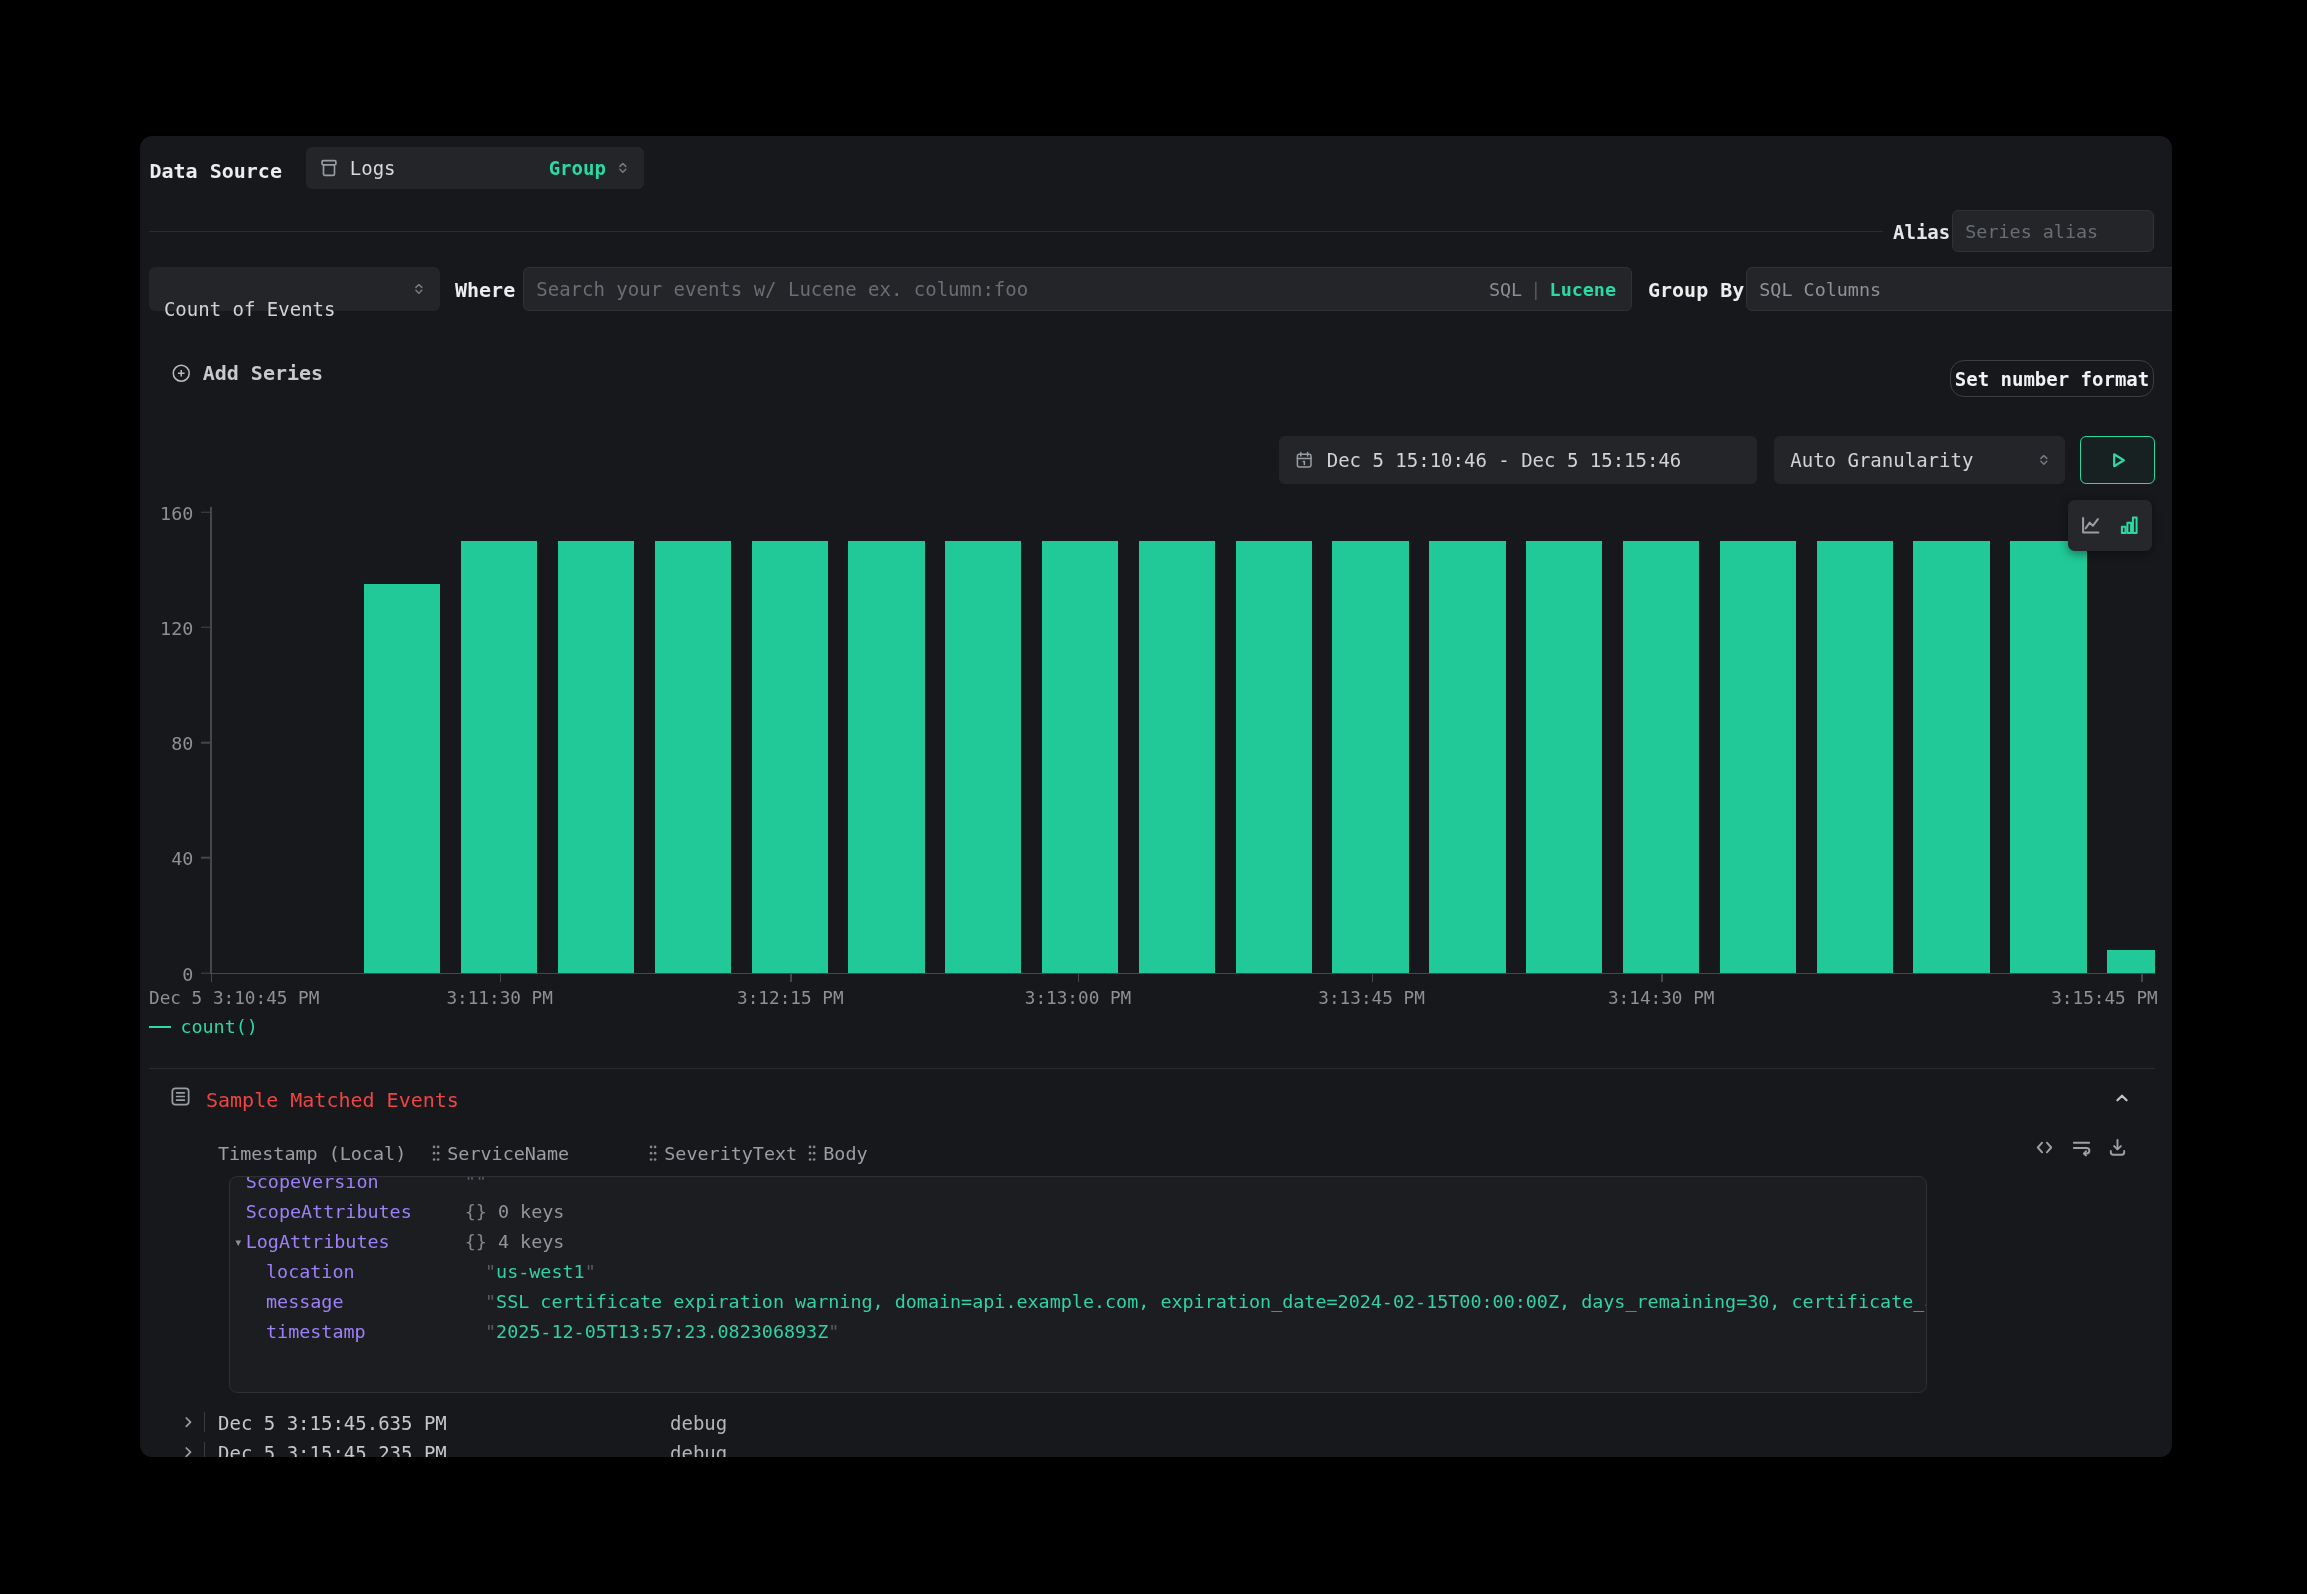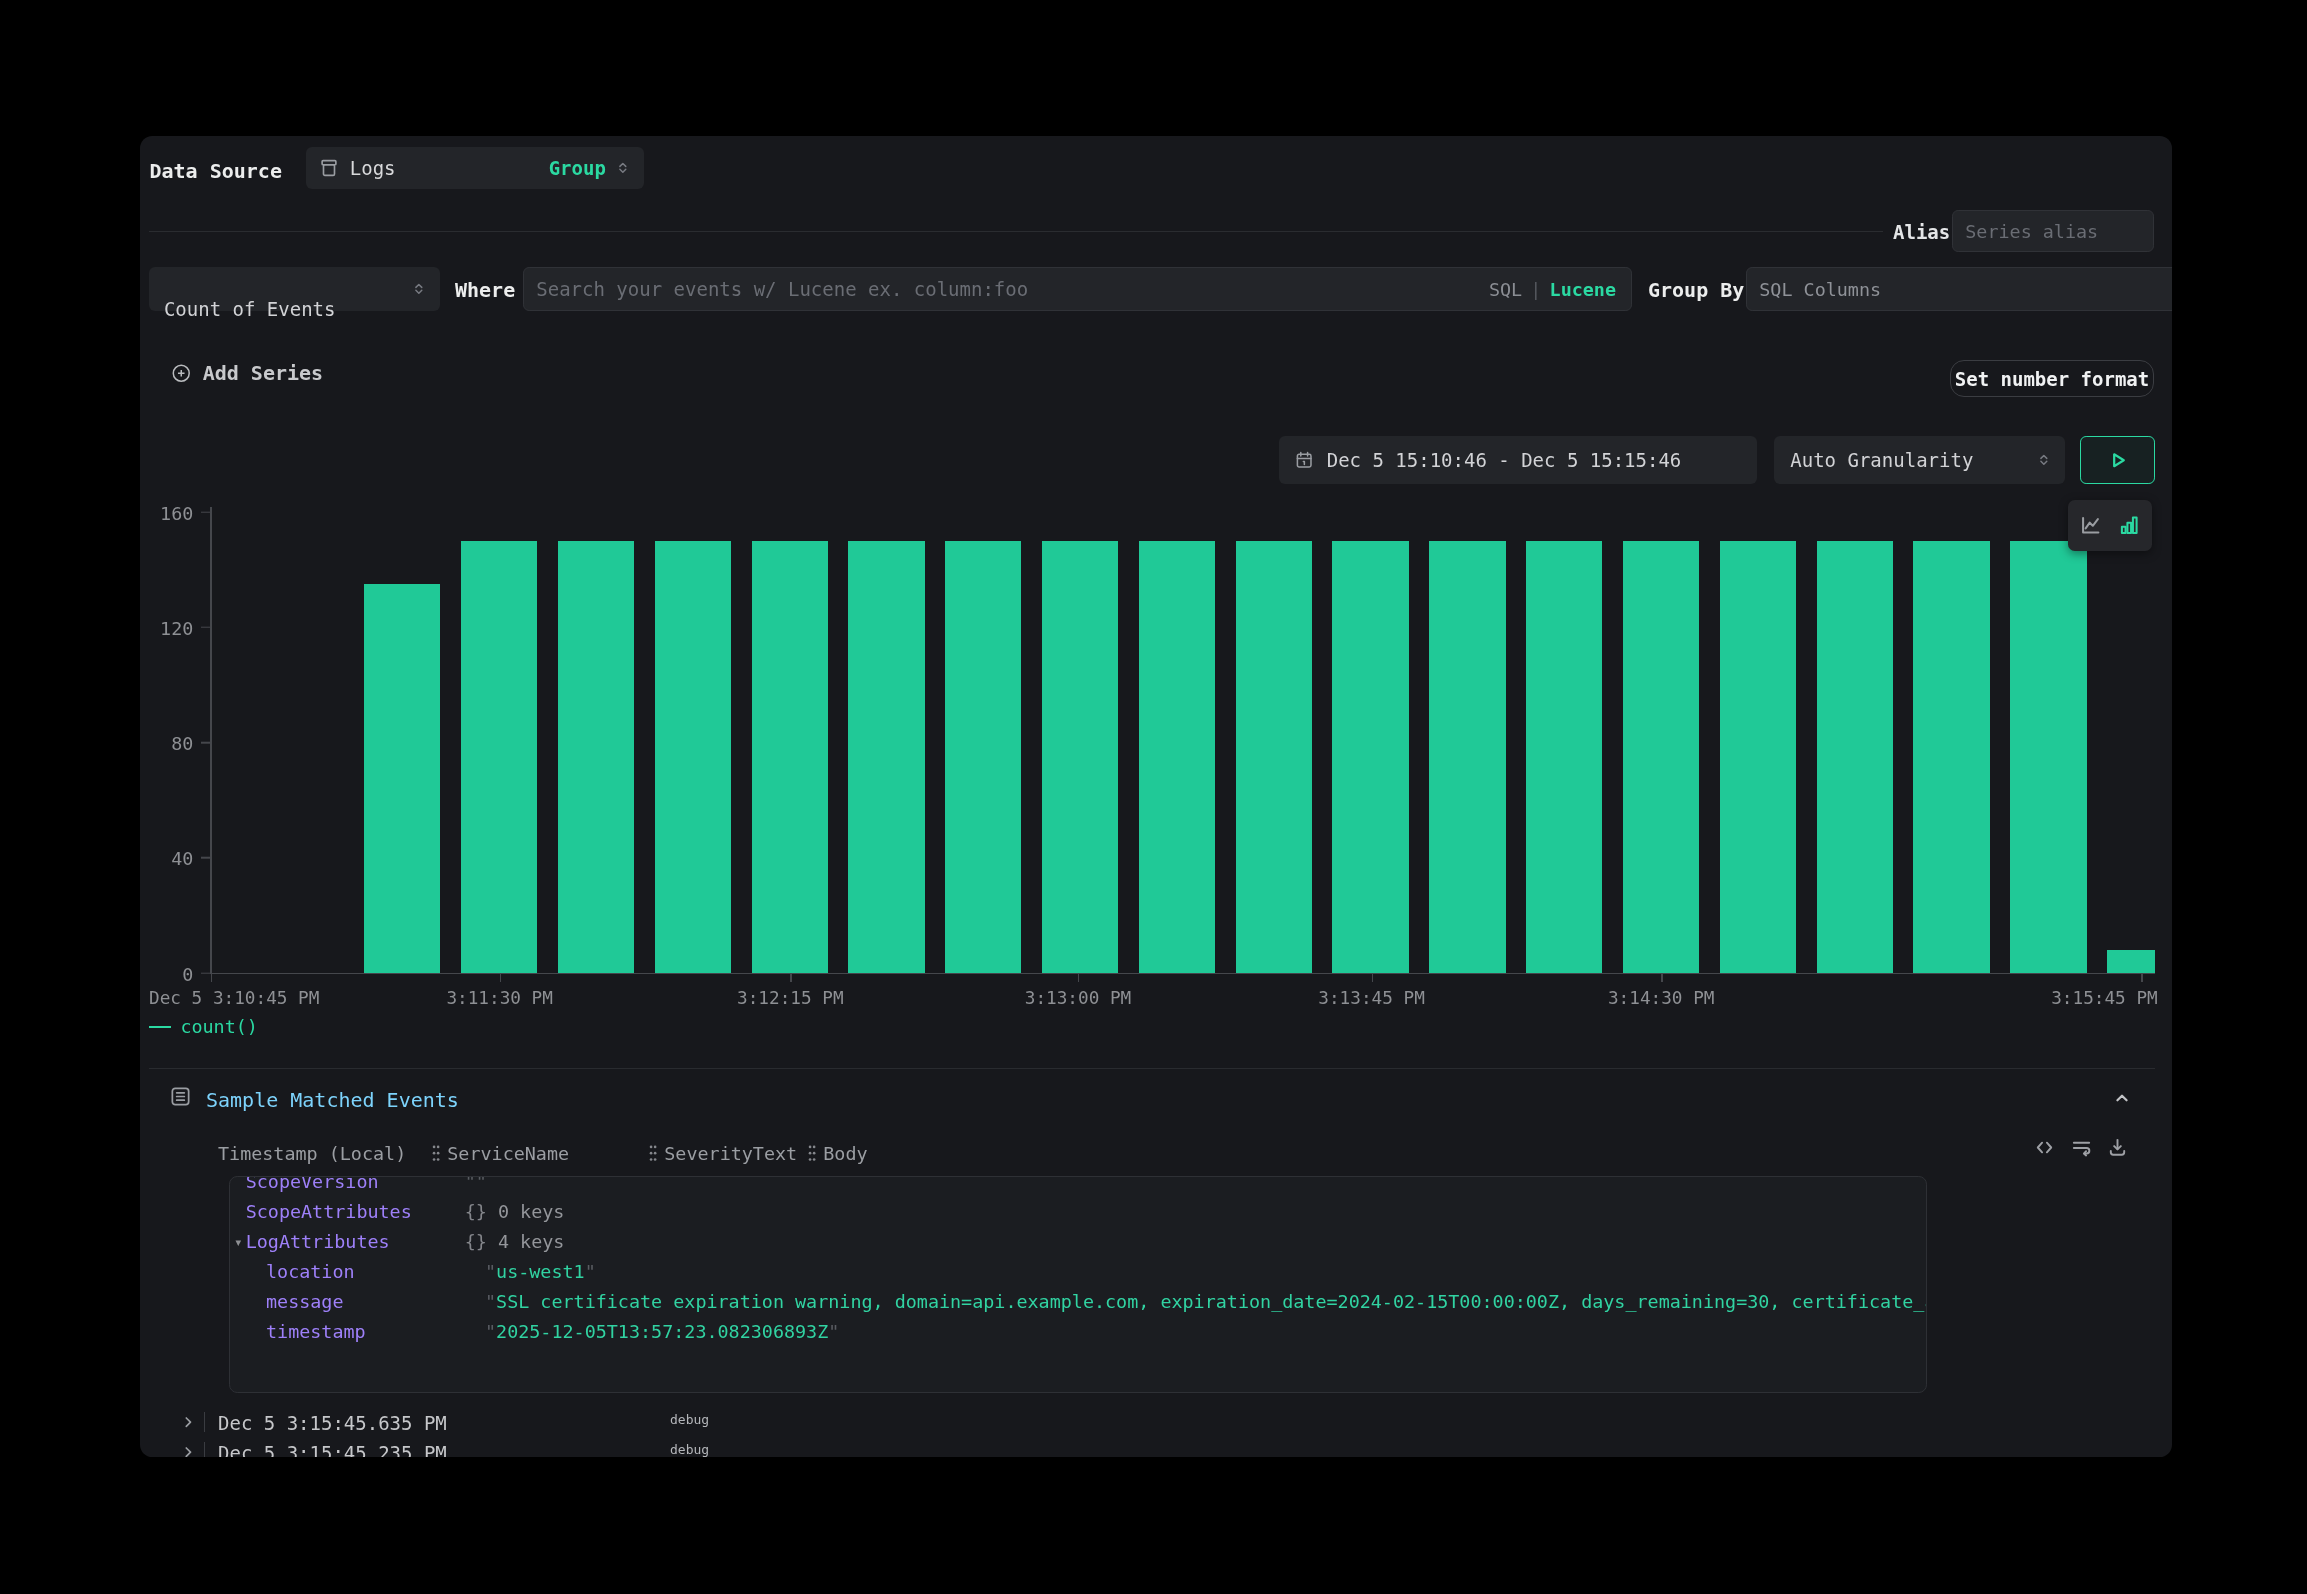--- a/index.html
+++ b/index.html
@@ -84,21 +84,21 @@
   .ct-line { stroke:#9a9da2; }
   .ct-bar { stroke:var(--accent); }
 
   .legend { left:8.9px; top:880px; display:flex; align-items:center; gap:9.5px; }
   .legend-dash { width:22px; height:2px; background:var(--accent); }
   .legend-label { font-size:18.4px; color:var(--accent); }
 
   
   .section-divider { left:8.9px; top:932px; width:2006px; height:0.7px; background:#292b2f; }
   .events-icon { left:29px; top:949px; width:23px; height:23px; }
-  .events-title { left:66px; top:952px; font-size:20px; color:#7dd3fc; }
+  .events-title { left:66px; top:952px; font-size:20px; color:#ef4444; }
   .collapse-chevron { left:1971px; top:951px; width:22px; height:22px; stroke:#c3c4c7; fill:none;
     stroke-width:2.4; stroke-linecap:round; stroke-linejoin:round; cursor:pointer; }
 
   .columns-row { left:0; top:1007px; width:2016px; height:20.4px; }
   .col-head { position:absolute; top:0; display:flex; align-items:center; gap:6.1px; height:20.4px;
     font-size:18.4px; color:#9b9ea3; cursor:pointer; }
   .drag-svg { width:10.2px; height:20.4px; fill:#85878c; }
 
   .toolbar { left:1893px; top:1000px; display:flex; gap:13.6px; }
   .toolbar svg { width:23px; height:23px; stroke:#9ea0a5; fill:none; stroke-width:2;
@@ -118,21 +118,21 @@
   .dval .braces { color:#84868b; }
   .dval .badge { color:#94969b; }
 
   
   .event-row { position:absolute; left:0; width:2016px; height:31px; cursor:pointer; }
   .event-row .exp { position:absolute; left:39px; top:6.1px; width:18.4px; height:18.4px; }
   .event-row .exp svg { width:18.4px; height:18.4px; stroke:#9a9da2; fill:none; stroke-width:2.2;
     stroke-linecap:round; stroke-linejoin:round; }
   .event-row .vline { position:absolute; left:64px; top:5.4px; width:1.4px; height:20px; background:#3a3c41; }
   .event-row .ets { position:absolute; left:78px; top:5.4px; font-size:19px; color:#c6c7ca; }
-  .event-row .esev { position:absolute; left:530px; top:5.4px; font-size:13px; color:#b4b6ba; }
+  .event-row .esev { position:absolute; left:530px; top:5.4px; font-size:19px; color:#b4b6ba; }
 </style>
 </head>
 <body>
 
 <div class="card">
 
   <div class="abs ds-label">Data Source</div>
   <div class="abs logs-select">
     <svg class="icon-g" width="22" height="22" viewBox="0 0 24 24">
         <rect x="4.5" y="4" width="15" height="4.5" rx="1"></rect>

